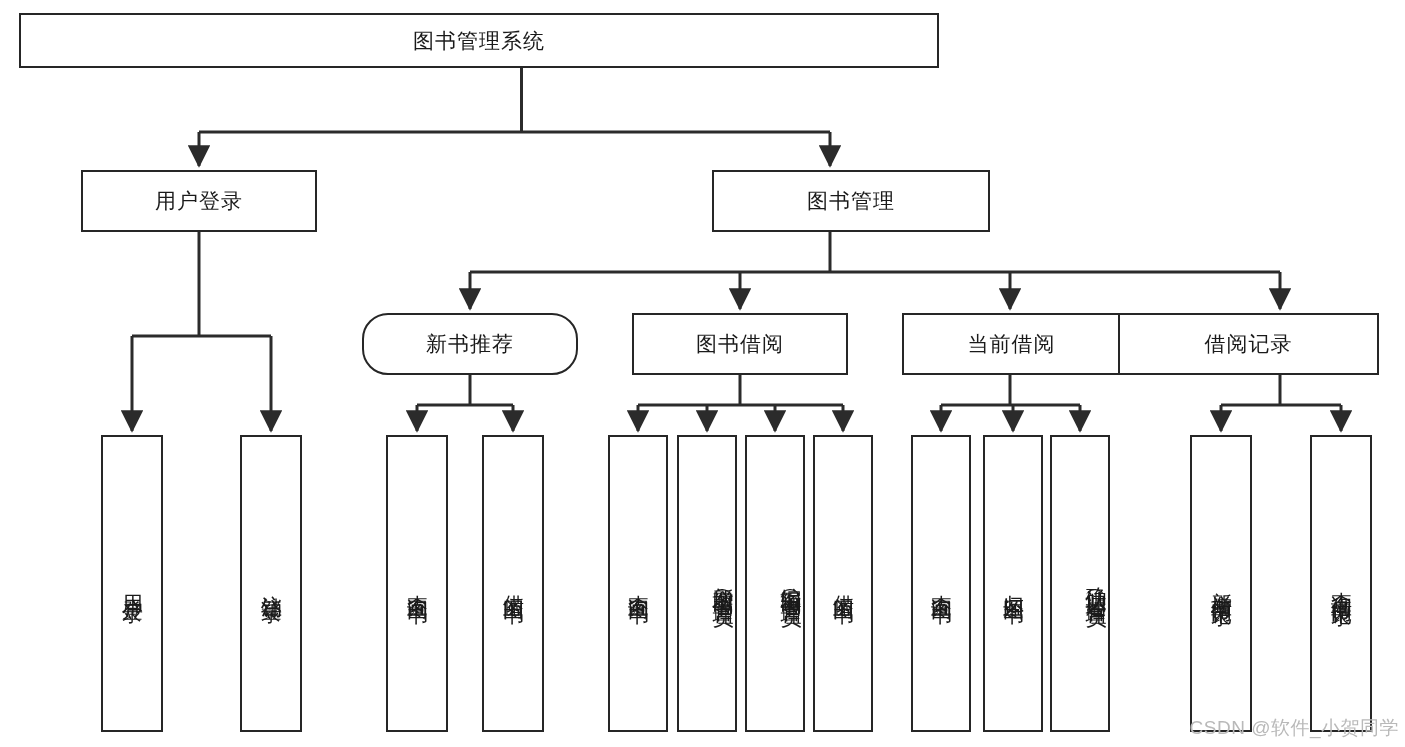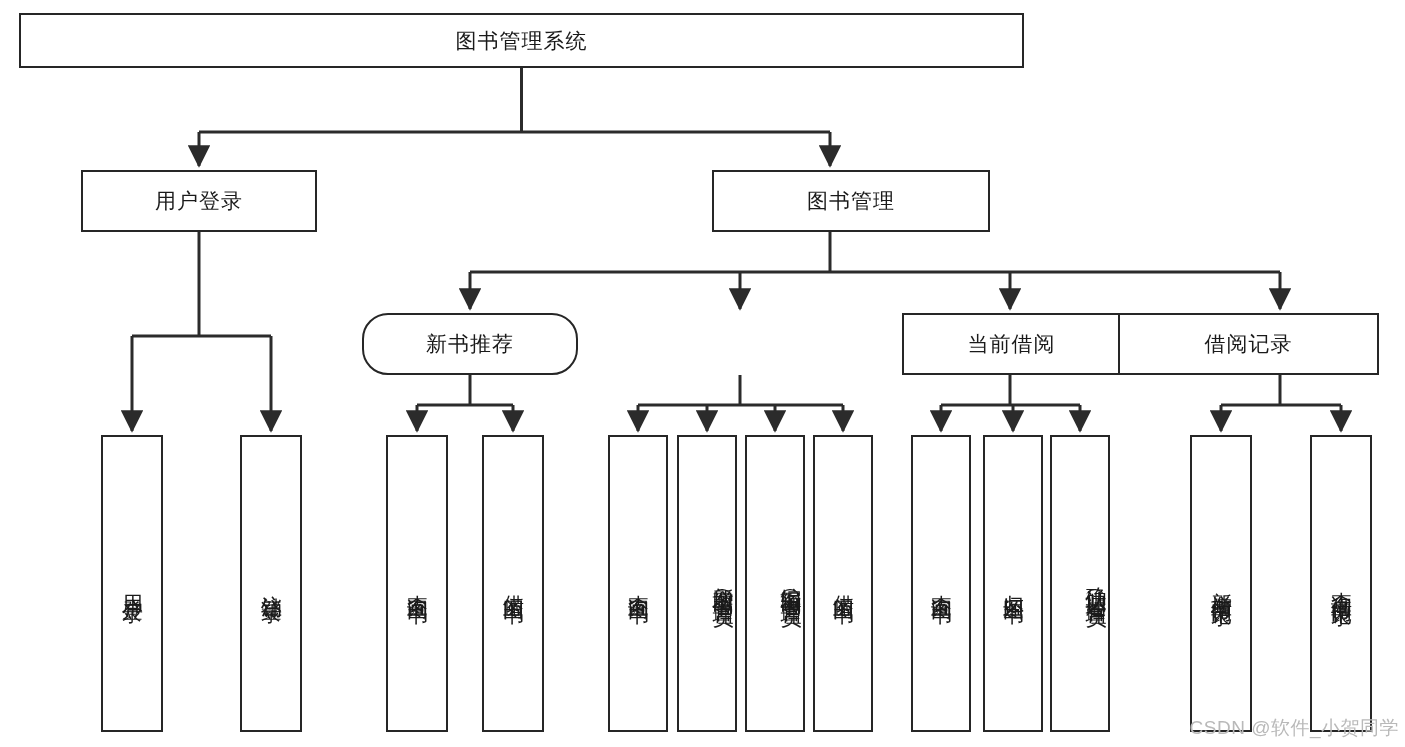--- a/index.html
+++ b/index.html
@@ -66,26 +66,27 @@
       <path d="M 1013 405 L 1013 431" marker-end="url(#arw)"></path>
       <path d="M 1080 405 L 1080 431" marker-end="url(#arw)"></path>
 
       <path d="M 1280 375 L 1280 405"></path>
       <path d="M 1221 405 L 1341 405"></path>
       <path d="M 1221 405 L 1221 431" marker-end="url(#arw)"></path>
       <path d="M 1341 405 L 1341 431" marker-end="url(#arw)"></path>
     </g>
   </svg>
 
-  <div class="node h" style="left: 19px; top: 13px; width: 1005px; height: 55px;">图书管理系统</div>
+  <div class="node h" style="left: 19px; top: 13px; width: 920px; height: 55px;">图书管理系统</div>
 
   <div class="node h" style="left: 81px; top: 170px; width: 236px; height: 62px;">用户登录</div>
   <div class="node h" style="left: 712px; top: 170px; width: 278px; height: 62px;">图书管理</div>
 
   <div class="node h" style="left: 362px; top: 313px; width: 216px; height: 62px; border-radius: 26px;">新书推荐</div>
+  <div class="node h" style="left: 632px; top: 313px; width: 216px; height: 62px;">图书借阅</div>
   <div class="node h" style="left: 902px; top: 313px; width: 219px; height: 62px; font-family: Liberation Mono, monospace;">当前借阅</div>
   <div class="node h" style="left: 1118px; top: 313px; width: 261px; height: 62px;">借阅记录</div>
 
   <div class="node v" style="left: 101px; top: 435px; width: 62px; height: 297px;">用户登录</div>
   <div class="node v" style="left: 240px; top: 435px; width: 62px; height: 297px;">注销登录</div>
 
   <div class="node v" style="left: 386px; top: 435px; width: 62px; height: 297px;">查询图书</div>
   <div class="node v" style="left: 482px; top: 435px; width: 62px; height: 297px;">借阅图书</div>
 
   <div class="node v" style="left: 608px; top: 435px; width: 60px; height: 297px;">查询图书</div>

